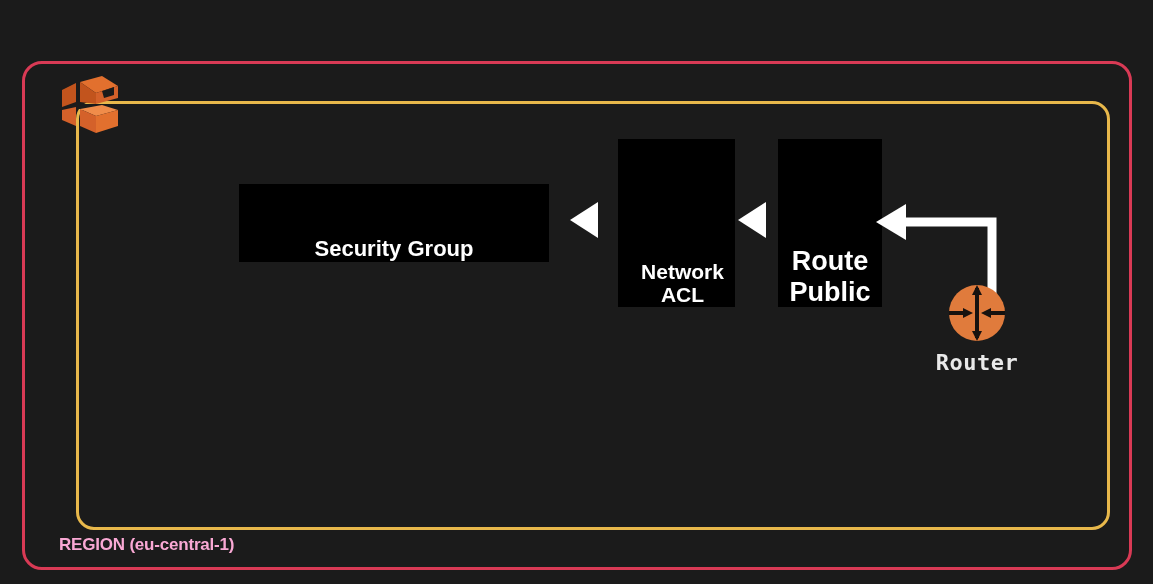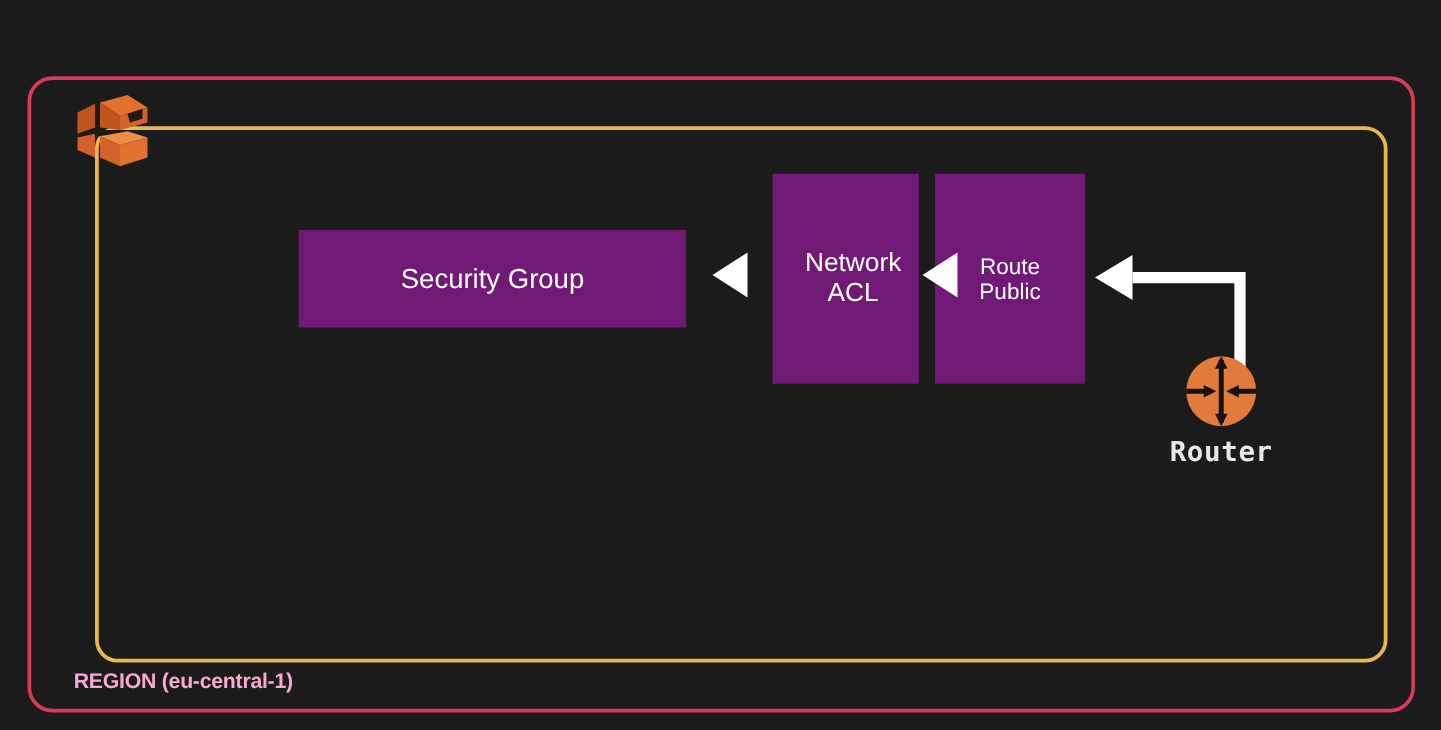--- a/index.html
+++ b/index.html
@@ -84,51 +84,51 @@
     position: absolute;
     left: 58px;
     top: 76px;
     width: 64px;
     height: 62px;
   }
 
   
   .svc-box {
     position: absolute;
-    background: #701a75;
+    background: #000000;
     display: flex;
-    align-items: center;
+    align-items: flex-end;
     justify-content: center;
     text-align: center;
     color: #ffffff;
-    font-weight: normal;
+    font-weight: bold;
     line-height: 1.13;
     box-sizing: border-box;
   }
   #security-group-box {
     left: 239px;
     top: 184px;
     width: 310px;
     height: 78px;
     font-size: 22px;
   }
   #network-acl-box {
     left: 618px;
     top: 139px;
     width: 117px;
     height: 168px;
     font-size: 21px;
     padding-left: 12px;
   }
   #route-table-box {
-    left: 748px;
+    left: 778px;
     top: 139px;
-    width: 120px;
+    width: 104px;
     height: 168px;
-    font-size: 18px;
+    font-size: 27px;
   }
 
   
   .arrow-svg {
     position: absolute;
     overflow: visible;
   }
 
   
   #router-icon {

